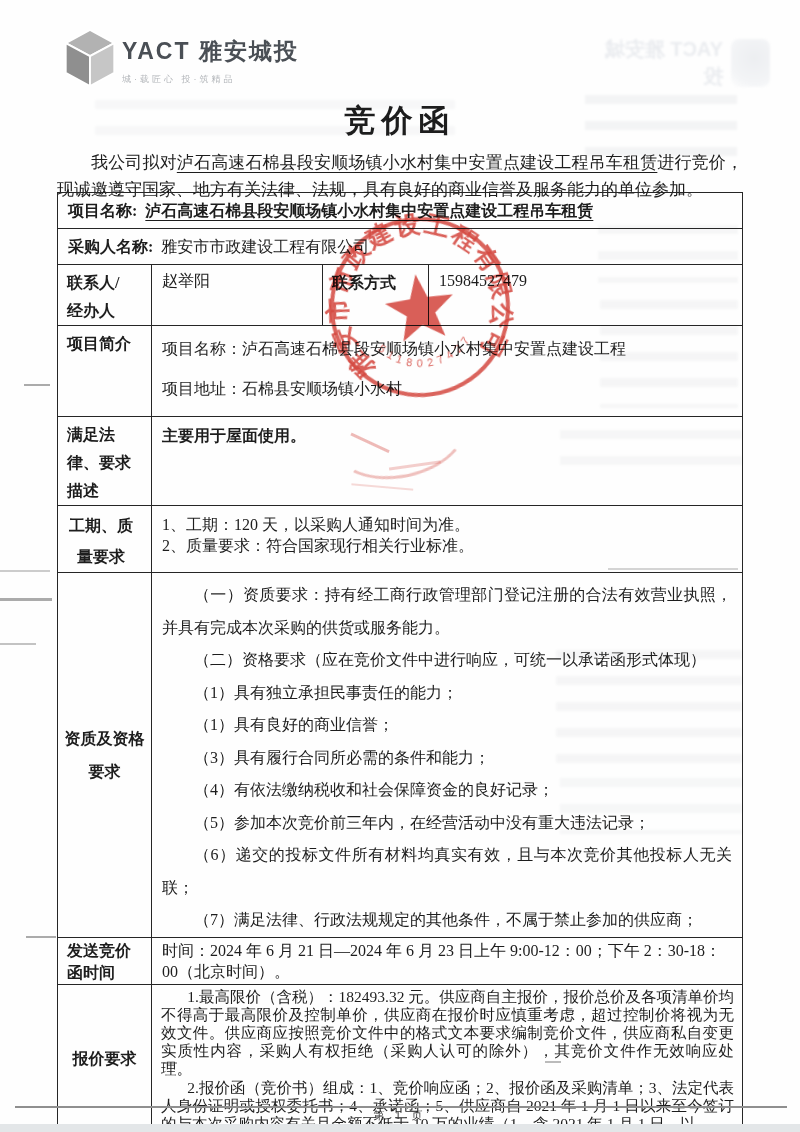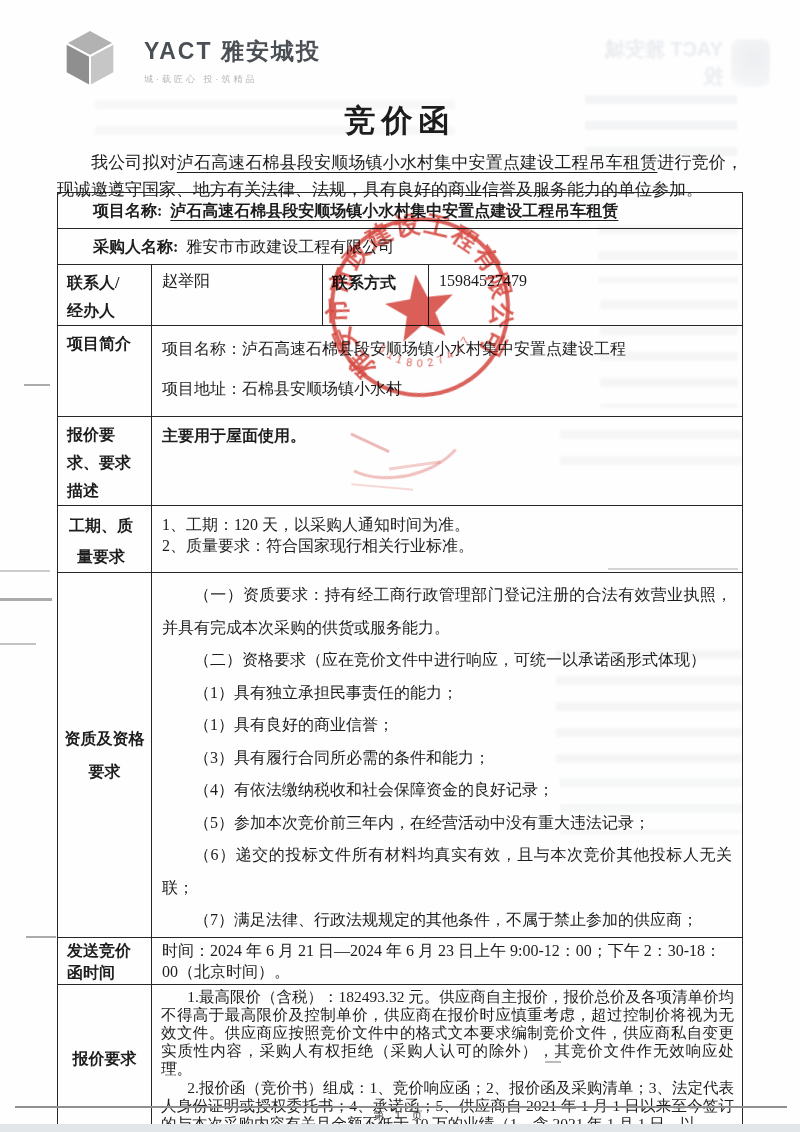--- a/index.html
+++ b/index.html
@@ -4,40 +4,40 @@
 <style>
   html,body{margin:0;padding:0;}
   body{
     width:800px;height:1132px;position:relative;overflow:hidden;
     background:#fefefe;color:#1d1d1d;
     font-family:"Liberation Serif","DejaVu Serif",serif;
   }
   
   .logo{position:absolute;left:62px;top:28px;display:flex;align-items:flex-start;}
   .logo-cube{width:56px;height:60px;}
-  .logo-text{margin-left:26px;padding-top:8px;}
+  .logo-text{margin-left:4px;padding-top:8px;}
   .brand{font-family:"Liberation Sans","DejaVu Sans",sans-serif;font-weight:bold;
          font-size:23px;color:#4a4f55;letter-spacing:2px;}
   .tagline{font-family:"Liberation Sans","DejaVu Sans",sans-serif;font-size:9px;
            color:#b3b6ba;letter-spacing:3px;margin-top:6px;}
   
   .doc-title{position:absolute;left:0;top:100px;width:100%;text-align:center;
              font-size:31px;font-weight:bold;letter-spacing:6px;}
   .intro{position:absolute;left:57px;top:149px;width:686px;font-size:17px;
          line-height:27px;text-align:justify;text-indent:2em;}
   .u{text-decoration:underline;text-underline-offset:4px;text-decoration-thickness:1.2px;}
   
   table.main{position:absolute;left:57px;top:192px;width:685px;border-collapse:collapse;
              table-layout:fixed;}
   td{border:1.5px solid #262626;vertical-align:top;overflow:hidden;
      font-size:16px;padding:0;}
   .lbl{font-weight:bold;padding:4px 16px 0 9px;line-height:28px;}
   .val{padding:2px 8px 0 10px;line-height:27px;}
   .inline-row{padding:3px 8px 0 10px;line-height:30px;}
-  .inline-row .ilabel{font-weight:bold;margin-right:8px;margin-left:25px;}
+  .inline-row .ilabel{font-weight:bold;margin-right:8px;}
   .bold{font-weight:bold;}
   .r1{height:36px;}.r2{height:36px;}.r3{height:60px;}.r4{height:80px;}
   .r5{height:58px;}.r6{height:67px;}.r7{height:337px;}.r8{height:46px;}.r9{height:132px;}
   .lbl-mid{vertical-align:middle;text-align:center;line-height:33px;padding:0 4px;}
   .brief-lines div{line-height:26px;margin:0 0 14px 0;}
   .brief-lines{padding-top:10px;}
   .sched-lines div{line-height:21px;}
   .sched-lines{padding-top:8px;}
   .qual{padding:6px 10px 0 10px;text-align:justify;}
   .qual div{line-height:32.5px;text-indent:2em;}
@@ -125,21 +125,21 @@
     <td class="val">15984527479</td>
   </tr>
   <tr class="r4">
     <td class="lbl">项目简介</td>
     <td colspan="3" class="val brief-lines">
           <div>项目名称：泸石高速石棉县段安顺场镇小水村集中安置点建设工程</div>
           <div>项目地址：石棉县安顺场镇小水村</div>
         </td>
   </tr>
   <tr class="r5">
-    <td class="lbl">报价要求、要求描述</td>
+    <td class="lbl">满足法律、要求描述</td>
     <td colspan="3" class="val bold" style="padding-top:5px;">主要用于屋面使用。</td>
   </tr>
   <tr class="r6">
     <td class="lbl" style="text-align:center;line-height:31px;">工期、质量要求</td>
     <td colspan="3" class="val sched-lines">
           <div>1、工期：120 天，以采购人通知时间为准。</div>
           <div>2、质量要求：符合国家现行相关行业标准。</div>
         </td>
   </tr>
   <tr class="r7">

